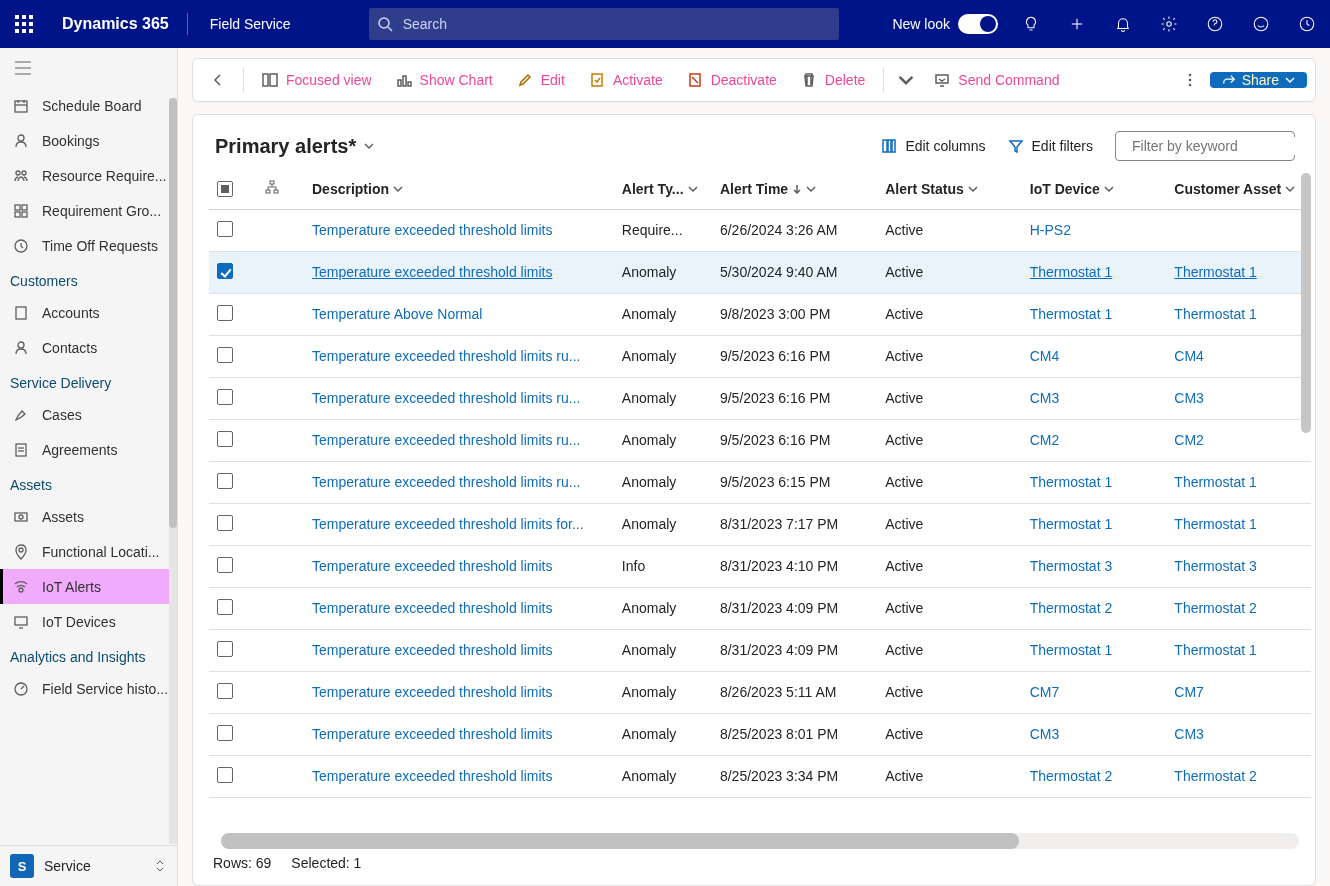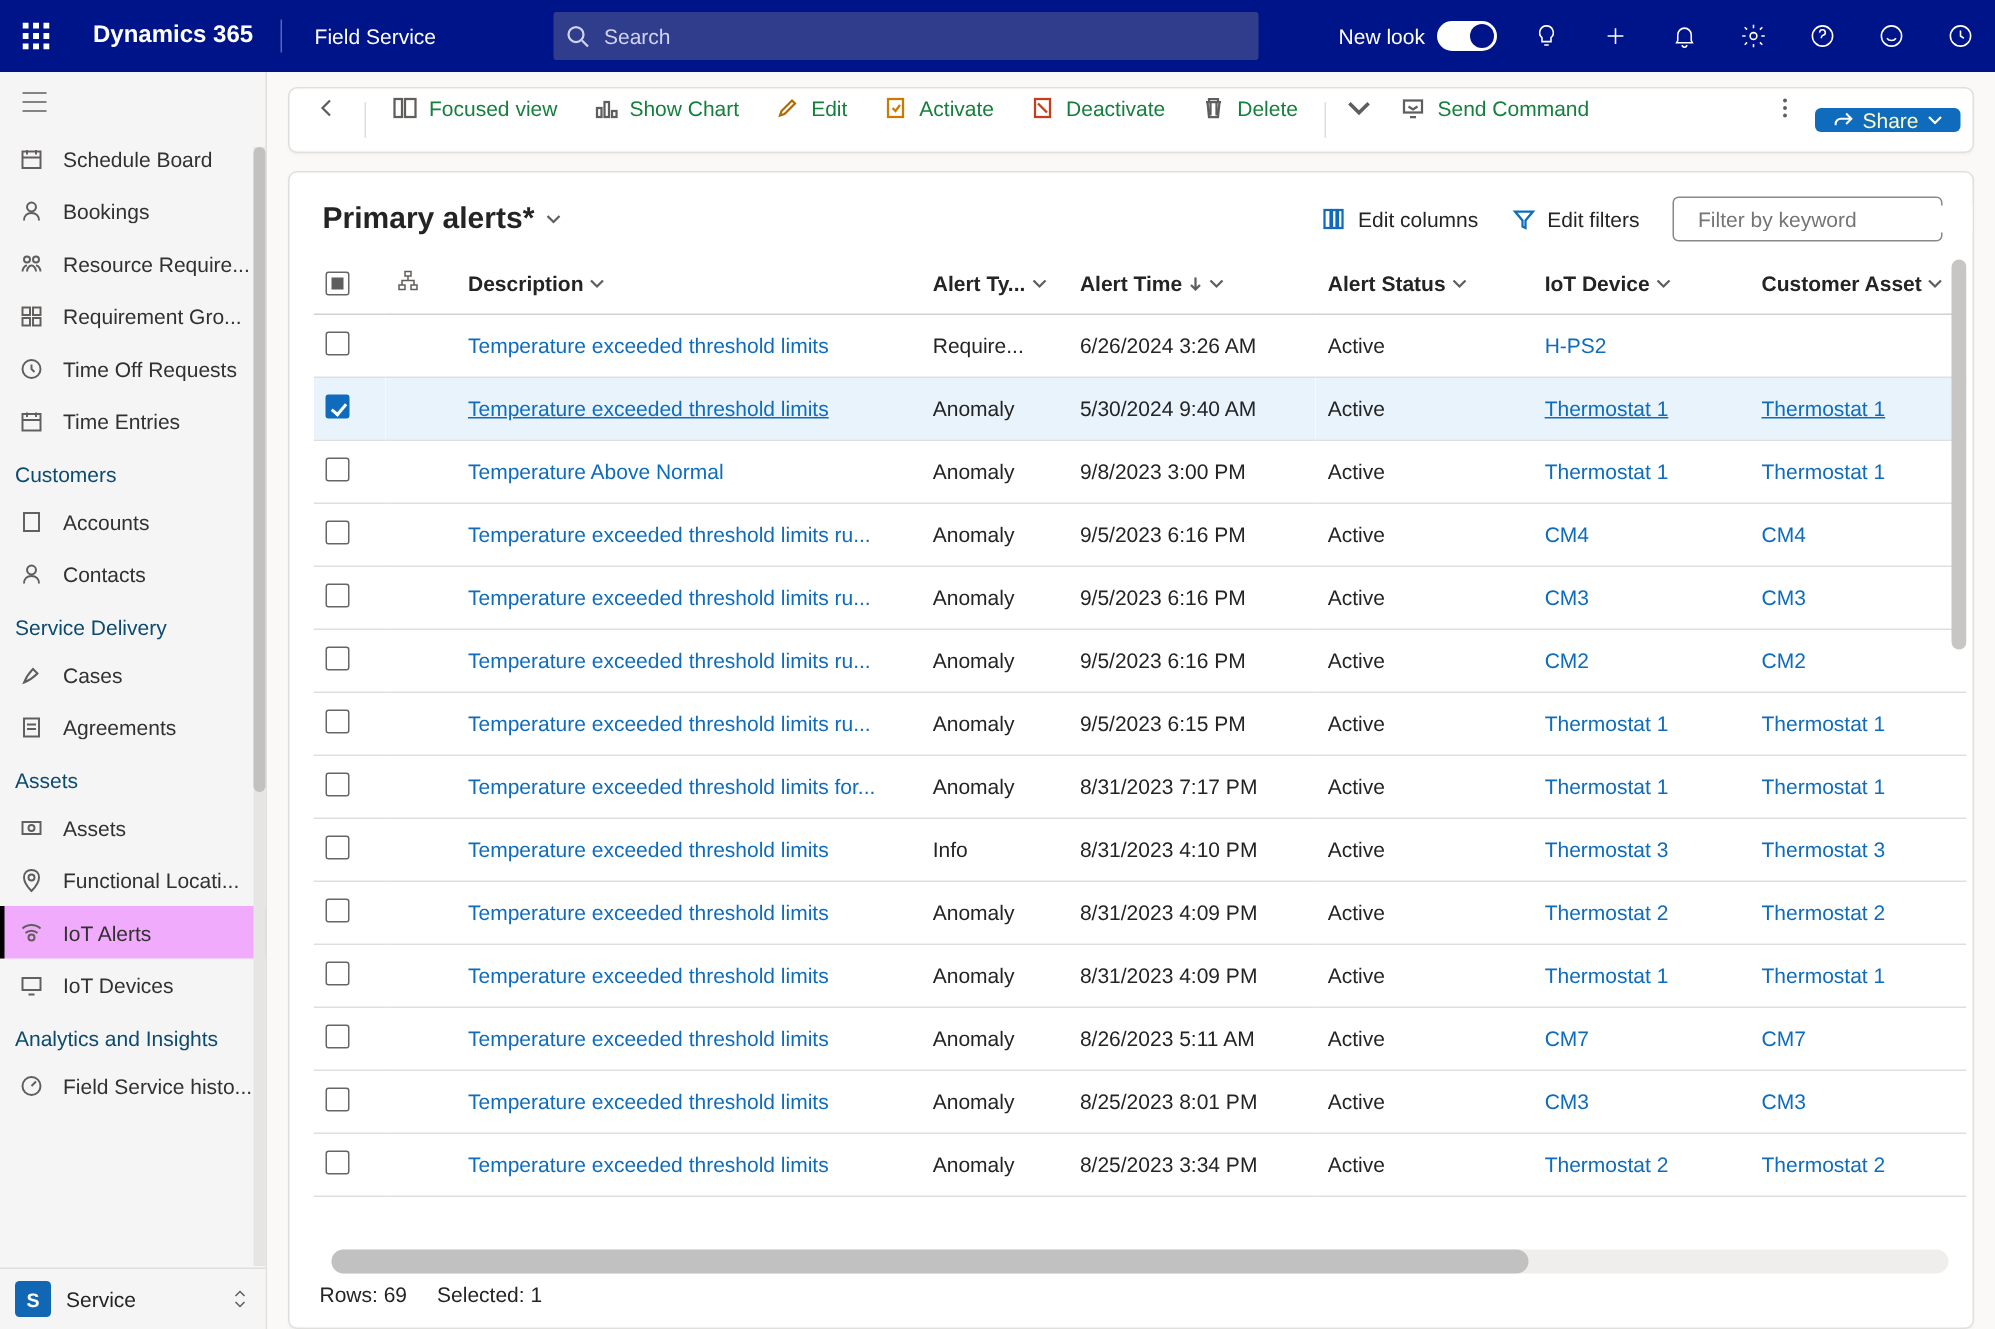--- a/index.html
+++ b/index.html
@@ -54,21 +54,21 @@
   .sb-foot{margin-top:auto;border-top:1px solid var(--border)}
   .sb-area{height:40px;display:flex;align-items:center;gap:10px;padding:0 10px;background:var(--sidebar-bg);cursor:pointer}
   .area-chip{width:24px;height:24px;background:#1267b4;color:#fff;font-weight:600;border-radius:3px;display:flex;align-items:center;justify-content:center;font-size:13px}
   .area-lbl{flex:1}
   .sb-right-scroll{position:absolute;right:0;top:50px;bottom:42px;width:8px;background:#e5e5e5}
   .sb-right-thumb{position:absolute;right:0;top:50px;width:8px;height:430px;background:#c1c1c1;border-radius:4px}
 
   
   .main{flex:1;display:flex;flex-direction:column;padding:10px 14px 0 14px;min-width:0}
   .cmdbar{background:#fff;border:1px solid var(--border);border-radius:6px;height:44px;display:flex;align-items:center;padding:0 8px;gap:4px;box-shadow:0 1px 2px rgba(0,0,0,.04)}
-  .cmd{display:flex;gap:8px;padding:0 10px;height:32px;border-radius:4px;cursor:pointer;font-size:14px;color:#15803d}
+  .cmd{display:flex;align-items:center;gap:8px;padding:0 10px;height:32px;border-radius:4px;cursor:pointer;font-size:14px;color:#ec4899}
   .cmd svg{width:16px;height:16px;stroke:#605e5c;fill:none;stroke-width:1.5}
   .cmd.back{width:34px;justify-content:center;padding:0}
   .cmdsep{width:1px;height:24px;background:var(--border);margin:0 4px}
   .cmd-right{margin-left:auto;display:flex;align-items:center;gap:6px}
   .sharebtn{background:var(--share);color:#fef9c3;height:16px;border-radius:4px;display:flex;align-items:center;gap:6px;padding:0 12px;cursor:pointer;font-size:14px}
   .sharebtn svg{stroke:#fff}
 
   .card{background:#fff;border:1px solid var(--border);border-radius:6px;margin-top:12px;flex:1;display:flex;flex-direction:column;min-height:0;box-shadow:0 1px 2px rgba(0,0,0,.04)}
   .card-head{display:flex;align-items:center;padding:16px 20px 8px 22px;gap:16px}
   .viewname{font-size:20px;font-weight:600;display:flex;align-items:center;gap:8px;cursor:pointer}
@@ -236,31 +236,20 @@
           <span class="lbl">Requirement Gro...</span>
         </div>
         <div class="sb-item">
           <span class="sb-ico">
             <svg viewBox="0 0 16 16">
               <circle cx="8" cy="8" r="6"></circle>
               <path d="M8 5v3l2 2"></path>
             </svg>
           </span>
           <span class="lbl">Time Off Requests</span>
-        </div>
-        <div class="sb-item">
-          <span class="sb-ico">
-            <svg viewBox="0 0 16 16">
-              <rect x="2" y="3" width="12" height="11"></rect>
-              <line x1="2" y1="7" x2="14" y2="7"></line>
-              <line x1="5" y1="2" x2="5" y2="5"></line>
-              <line x1="11" y1="2" x2="11" y2="5"></line>
-            </svg>
-          </span>
-          <span class="lbl">Time Entries</span>
         </div>
         <div class="sb-section">Customers</div>
         <div class="sb-item">
           <span class="sb-ico">
             <svg viewBox="0 0 16 16">
               <rect x="3" y="2" width="10" height="12"></rect>
               <line x1="6" y1="5" x2="6" y2="5"></line>
               <line x1="10" y1="5" x2="10" y2="5"></line>
               <line x1="6" y1="8" x2="6" y2="8"></line>
               <line x1="10" y1="8" x2="10" y2="8"></line>

